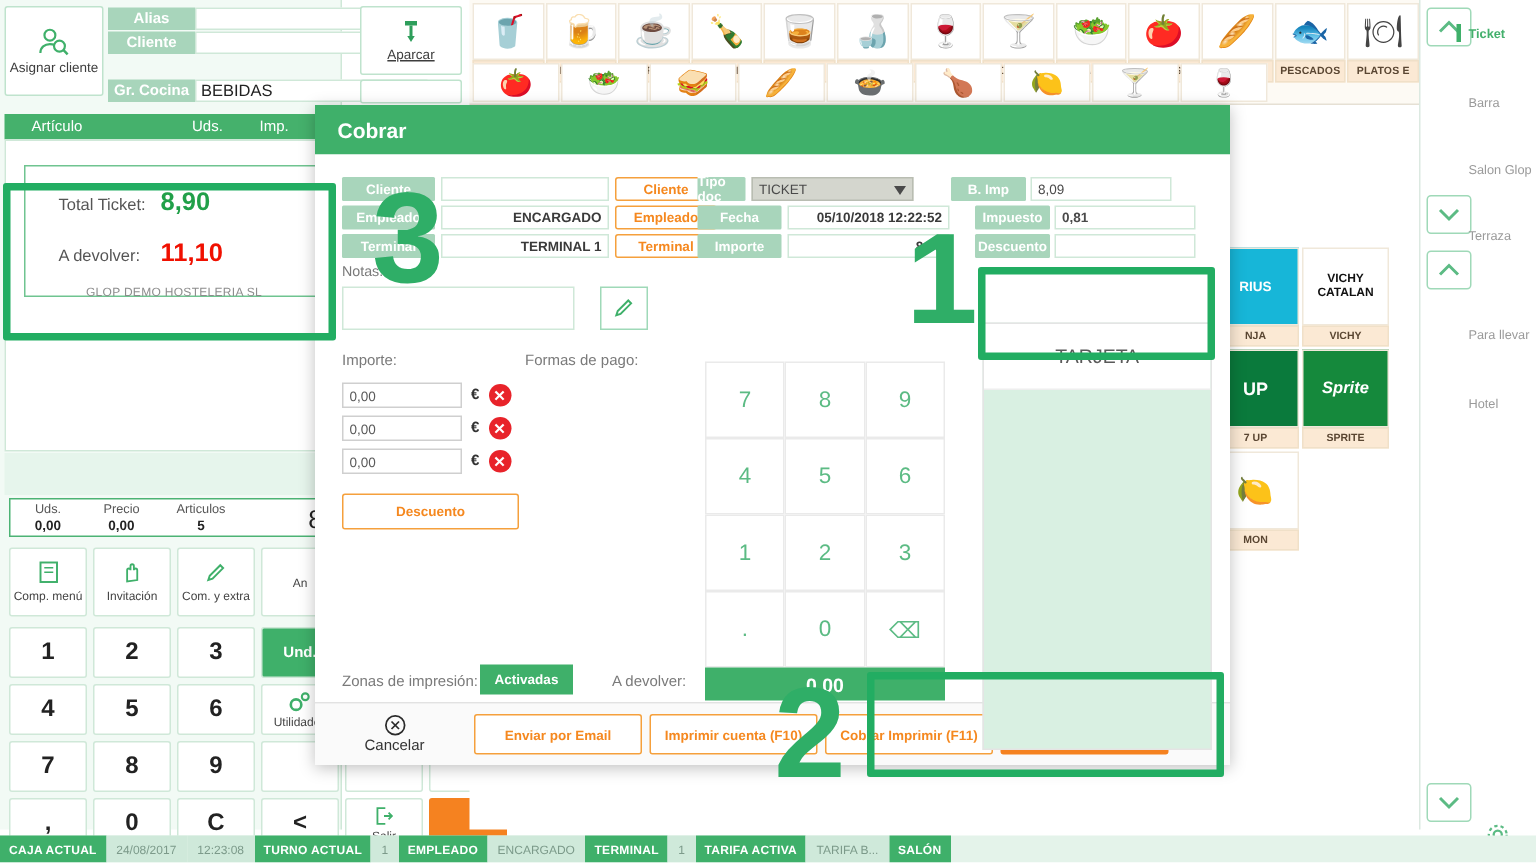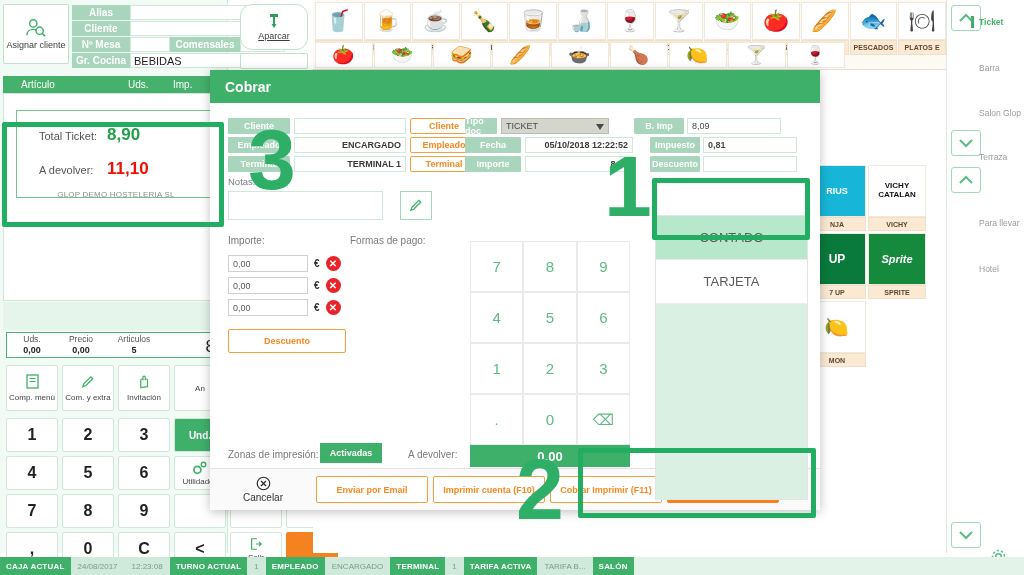--- a/index.html
+++ b/index.html
@@ -17,21 +17,21 @@
   .left-panel { position:absolute; left:0; top:0; width:228px; height:553px; background:#f2faf5; border-right:1px solid #cfe8d8;}
   .hdr-row { position:absolute; display:flex; align-items:center; }
   .lbl-green { background:#a8d5bb; color:#ffffff; font-weight:bold; font-size:10px;
      display:flex; align-items:center; justify-content:center; height:15px; }
   .inp-w { background:#ffffff; border:1px solid #cfe8d8; height:15px; font-size:10px;
      display:flex; align-items:center; padding:0 3px; color:#3a3a3a; }
   .assign-btn { position:absolute; left:3px; top:4px; width:66px; height:60px; background:#fff;
      border:1px solid #bfe3cd; border-radius:2px; display:flex; flex-direction:column;
      align-items:center; justify-content:center; gap:2px; color:#3e3e3e; font-size:9px;}
   .aparcar-btn { position:absolute; left:240px; top:4px; width:68px; height:46px; background:#fff;
-     border:1px solid #bfe3cd; border-radius:12px; display:flex; flex-direction:column;
+     border:1px solid #bfe3cd; border-radius:2px; display:flex; flex-direction:column;
      align-items:center; justify-content:center; gap:2px; font-size:9px; color:#3e3e3e;text-decoration:underline;}
   .aparcar-btn2 { position:absolute; left:240px; top:53px; width:68px; height:16px; background:#fff;
      border:1px solid #bfe3cd; border-radius:2px; }
 
   .art-head { position:absolute; left:3px; top:76px; width:308px; height:17px; background:#45b16c;
      color:#fff; font-size:10px; display:flex; align-items:center;}
   .art-head span { position:absolute; }
   .art-body { position:absolute; left:3px; top:93px; width:222px; height:208px; background:#fff;
      border:1px solid #cfe8d8;}
   .ticket-card { position:absolute; left:12px; top:16px; width:200px; height:88px;
@@ -153,26 +153,20 @@
     </div>
 
     <div class="hdr-row" style="left:72px; top:5px;">
       <div class="lbl-green" style="width:58px;">Alias</div>
       <div class="inp-w" style="width:155px;"></div>
     </div>
     <div class="hdr-row" style="left:72px; top:21px;">
       <div class="lbl-green" style="width:58px;">Cliente</div>
       <div class="inp-w" style="width:155px;"></div>
     </div>
-    <div class="hdr-row" style="left:72px; top:37px;">
-      <div class="lbl-green" style="width:58px;">Nº Mesa</div>
-      <div class="inp-w" style="width:40px;"></div>
-      <div class="lbl-green" style="width:70px;">Comensales</div>
-      <div class="inp-w" style="width:45px;">0</div>
-    </div>
     <div class="hdr-row" style="left:72px; top:53px;">
       <div class="lbl-green" style="width:58px;">Gr. Cocina</div>
       <div class="inp-w" style="width:155px; font-size:11px; color:#222;">BEBIDAS</div>
     </div>
 
     <div class="aparcar-btn">
       <svg width="14" height="16" viewBox="0 0 14 16">
         <rect x="3" y="1" width="8" height="3" fill="#2e9e5b"></rect>
         <rect x="6" y="4" width="2" height="7" fill="#2e9e5b"></rect>
         <polygon points="7,15 4.5,11 9.5,11" fill="#2e9e5b"></polygon>
@@ -223,29 +217,29 @@
       <div class="fn-btn">
         <svg width="15" height="16" viewBox="0 0 15 16">
           <rect x="2" y="1" width="11" height="13" fill="none" stroke="#3fb06a" stroke-width="1.3"></rect>
           <line x1="4.5" y1="4.5" x2="10.5" y2="4.5" stroke="#3fb06a" stroke-width="1.1"></line>
           <line x1="4.5" y1="7.5" x2="10.5" y2="7.5" stroke="#3fb06a" stroke-width="1.1"></line>
         </svg>
         <span>Comp. menú</span>
       </div>
       <div class="fn-btn">
         <svg width="15" height="16" viewBox="0 0 16 16">
-          <path d="M2 13l1-3 7.5-7.5 2 2L5 12z" fill="none" stroke="#3fb06a" stroke-width="1.4"></path>
-        </svg>
-        <span>Com. y extra</span>
+          <path d="M4 14V6a1.2 1.2 0 012.4 0V3a1.2 1.2 0 012.4 0v3a1.2 1.2 0 012.4 0v7z" fill="none" stroke="#3fb06a" stroke-width="1.3"></path>
+        </svg>
+        <span>Invitación</span>
       </div>
       <div class="fn-btn">
         <svg width="15" height="16" viewBox="0 0 16 16">
-          <path d="M4 14V6a1.2 1.2 0 012.4 0V3a1.2 1.2 0 012.4 0v3a1.2 1.2 0 012.4 0v7z" fill="none" stroke="#3fb06a" stroke-width="1.3"></path>
-        </svg>
-        <span>Invitación</span>
+          <path d="M2 13l1-3 7.5-7.5 2 2L5 12z" fill="none" stroke="#3fb06a" stroke-width="1.4"></path>
+        </svg>
+        <span>Com. y extra</span>
       </div>
       <div class="fn-btn">
         <span>An</span>
       </div>
     </div>
 
     <div class="kp">
       <div>1</div>
       <div>2</div>
       <div>3</div>
@@ -515,21 +509,20 @@
           <div style="border: 1px solid rgb(234, 234, 234); display: flex; align-items: center; justify-content: center; font-size: 15px; color: rgb(92, 187, 132); background: rgb(255, 255, 255);">1</div>
           <div style="border: 1px solid rgb(234, 234, 234); display: flex; align-items: center; justify-content: center; font-size: 15px; color: rgb(92, 187, 132); background: rgb(255, 255, 255);">2</div>
           <div style="border: 1px solid rgb(234, 234, 234); display: flex; align-items: center; justify-content: center; font-size: 15px; color: rgb(92, 187, 132); background: rgb(255, 255, 255);">3</div>
           <div style="border: 1px solid rgb(234, 234, 234); display: flex; align-items: center; justify-content: center; font-size: 15px; color: rgb(92, 187, 132); background: rgb(255, 255, 255);">.</div>
           <div style="border: 1px solid rgb(234, 234, 234); display: flex; align-items: center; justify-content: center; font-size: 15px; color: rgb(92, 187, 132); background: rgb(255, 255, 255);">0</div>
           <div style="border: 1px solid rgb(234, 234, 234); display: flex; align-items: center; justify-content: center; font-size: 15px; color: rgb(92, 187, 132); background: rgb(255, 255, 255);">⌫</div>
         </div>
       <div style="position:absolute;left:260px;top:342px;width:160px;height:22px;background:#3fb06a;color:#fff;font-size:13px;font-weight:bold;display:flex;align-items:center;justify-content:center;">0,00</div>
 
       <div style="position:absolute;left:445px;top:112px;width:153px;height:285px;background:#d9f0e2;border:1px solid #e4e4e4;overflow:hidden;">
-        <div class="pay-item sel">CONTADO</div>
         <div class="pay-item">TARJETA</div>
       </div>
 
       <div style="position:absolute;left:18px;top:346px;font-size:10px;color:#7a7a7a;">Zonas de impresión:</div>
       <div style="position:absolute;left:110px;top:340px;width:62px;height:20px;background:#3fb06a;color:#fff;font-size:9px;font-weight:bold;display:flex;align-items:center;justify-content:center;">Activadas</div>
       <div style="position:absolute;left:198px;top:346px;font-size:10px;color:#7a7a7a;">A devolver:</div>
     </div>
 
     <div class="modal-foot">
       <div style="display:flex;flex-direction:column;align-items:center;width:106px;">

